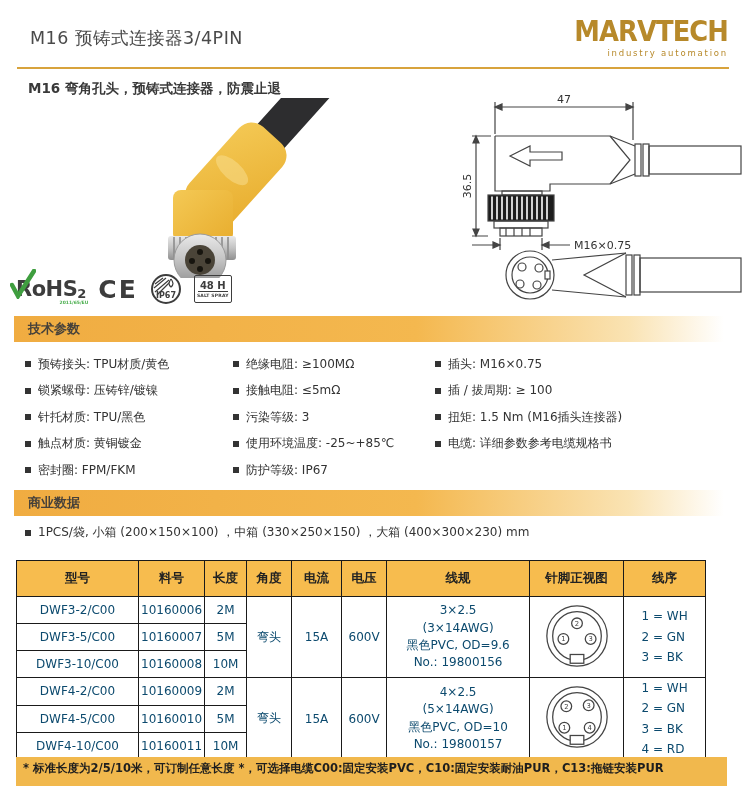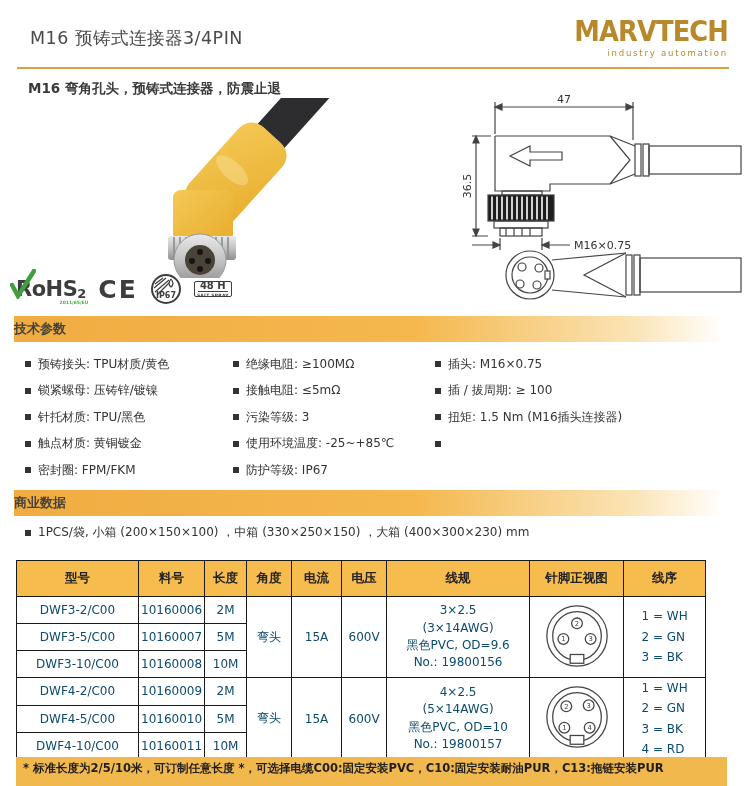--- a/index.html
+++ b/index.html
@@ -22,30 +22,30 @@
 
   
   .certs { position:absolute; left:16px; top:271px; display:flex; align-items:center; gap:12px; height:36px; }
   .rohs { position:relative; display:flex; align-items:flex-end; }
   .rohs-check { position:absolute; left:-6px; top:-8px; }
   .rohs-text { font-size:21px; font-weight:800; color:#3d3d3d; letter-spacing:-.5px; }
   .rohs-sub { font-size:13px; font-weight:800; color:#3d3d3d; }
   .rohs-directive { position:absolute; right:-2px; bottom:-4px; font-size:4.5px; color:#4caf50; font-weight:bold; }
   .ce-text { font-size:25px; font-weight:800; color:#3d3d3d; letter-spacing:2px;
              font-family:"DejaVu Sans","Liberation Sans",sans-serif; }
-  .salt-badge { width:38px; height:16px; border:1.6px solid #3d3d3d; border-radius:2px;
+  .salt-badge { width:38px; height:28px; border:1.6px solid #3d3d3d; border-radius:2px;
                 display:flex; flex-direction:column; justify-content:center; align-items:center; }
   .salt-1 { font-size:10px; font-weight:bold; color:#3d3d3d; border-bottom:1px solid #3d3d3d; line-height:1.15; padding:0 2px;}
   .salt-2 { font-size:4.5px; font-weight:bold; color:#3d3d3d; margin-top:1px; letter-spacing:.2px; }
 
   
   .band { position:absolute; left:14px; right:0; height:26px;
           background:linear-gradient(90deg,#f0ac41 0%,#f4b84f 55%,#fae3b3 84%,#ffffff 97%); }
   .band-t1 { top:316px; } .band-t2 { top:490px; }
-  .band-label { padding-left:0; line-height:26px; font-size:13px; font-weight:bold; color:#46413a; }
+  .band-label { padding-left:14px; line-height:26px; font-size:13px; font-weight:bold; color:#46413a; }
 
   
   .params { position:absolute; left:25px; top:351px; display:grid;
             grid-template-columns:208px 202px 290px; grid-auto-rows:26.5px; }
   .param-item { display:flex; align-items:center; font-size:12px; color:#333; white-space:nowrap; }
   .bullet { width:6px; height:6px; background:#333; margin-right:7px; flex:0 0 auto; }
 
   
   .commercial-item { position:absolute; left:25px; top:524px; display:flex; align-items:center;
                      font-size:12px; color:#333; }
@@ -224,20 +224,21 @@
     <div class="param-item">
         <span class="bullet"></span>
         <span>触点材质: 黄铜镀金</span>
       </div>
     <div class="param-item">
         <span class="bullet"></span>
         <span>使用环境温度: -25~+85℃</span>
       </div>
     <div class="param-item">
         <span class="bullet"></span>
+        <span>电缆: 详细参数参考电缆规格书</span>
       </div>
     <div class="param-item">
         <span class="bullet"></span>
         <span>密封圈: FPM/FKM</span>
       </div>
     <div class="param-item">
         <span class="bullet"></span>
         <span>防护等级: IP67</span>
       </div>
     <div class="param-item empty">

